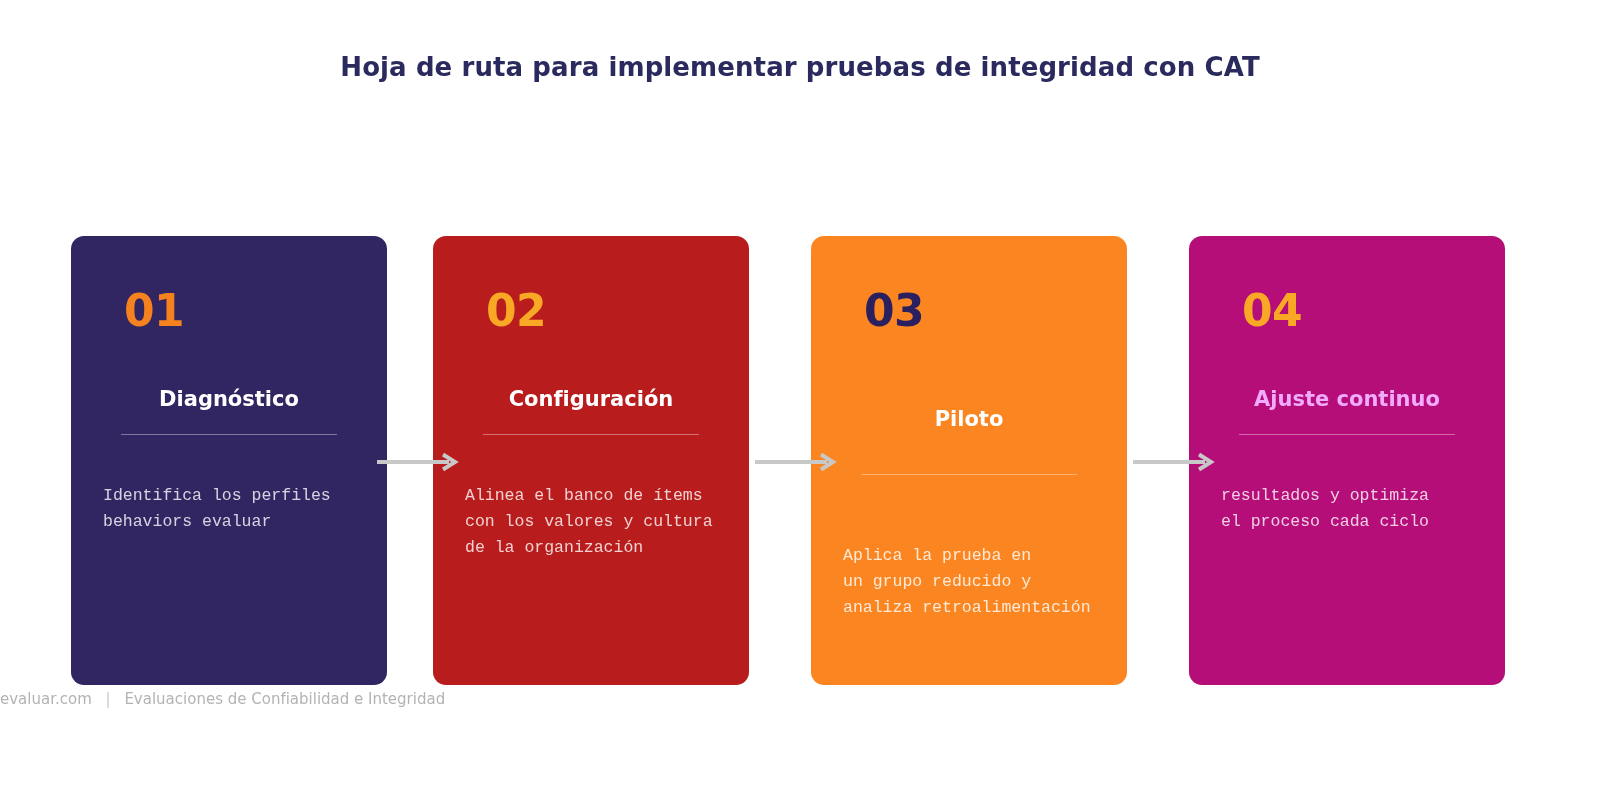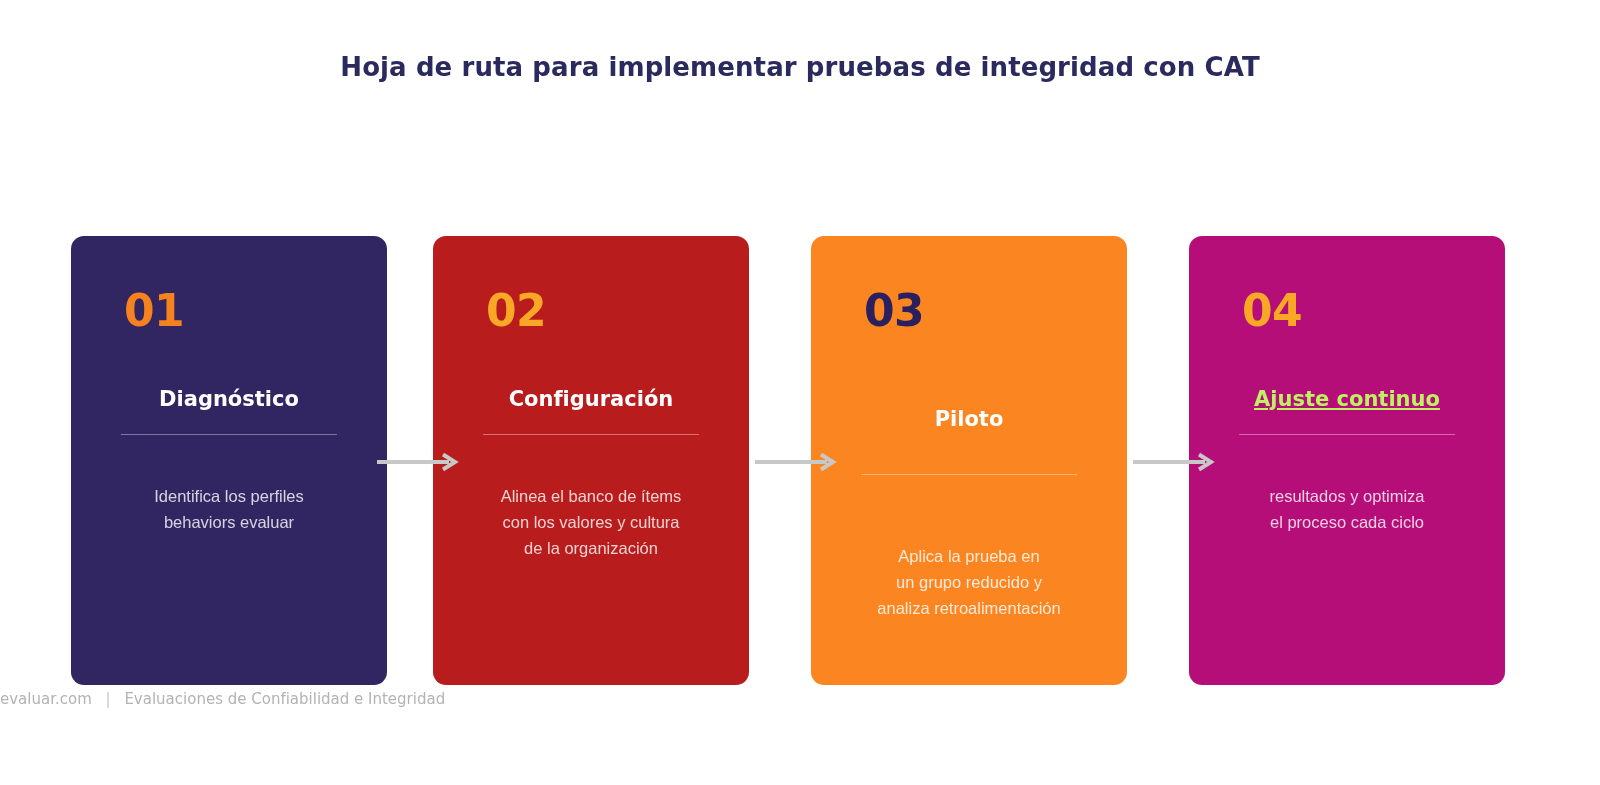--- a/index.html
+++ b/index.html
@@ -89,25 +89,24 @@
     margin-top: 22px;
     width: 216px;
     height: 1px;
     background: rgba(255,255,255,0.38);
     border: 0;
   }
 
   .card-desc {
     margin-top: 40px;
     width: 252px;
-    text-align: center;
     font-size: 16.5px;
     line-height: 26px;
     color: rgba(255,255,255,0.80);
-    font-family: Liberation Sans, sans-serif;
+    font-family: Liberation Mono, monospace;
   }
   .card-desc .ln { display: block; white-space: nowrap; }
 
   
   .connector {
     position: absolute;
     top: 216px;
     width: 88px;
     height: 20px;
   }
@@ -166,21 +165,21 @@
       <hr class="card-divider">
       <div class="card-desc" style="color: rgba(255, 255, 255, 0.82);">
         <span class="ln">Aplica la prueba en</span>
         <span class="ln">un grupo reducido y</span>
         <span class="ln">analiza retroalimentación</span>
       </div>
     </div>
 
     <div class="card c3" style="background: rgb(181, 14, 120);">
       <div class="card-number" style="color: rgb(249, 168, 38);">04</div>
-      <div class="card-title" style="color: #bef264; text-decoration: underline;">Ajuste continuo</div>
+      <div class="card-title" style="color: #f0abfc;">Ajuste continuo</div>
       <hr class="card-divider">
       <div class="card-desc" style="color: rgba(255, 255, 255, 0.8);">
         <span class="ln">resultados y optimiza</span>
         <span class="ln">el proceso cada ciclo</span>
       </div>
     </div>
 
     <div class="connector a0">
       <svg width="88" height="20" viewBox="0 0 88 20" xmlns="http://www.w3.org/2000/svg">
         <line x1="2" y1="10" x2="74" y2="10" stroke="#c8c8c8" stroke-width="4" stroke-linecap="butt"></line>

